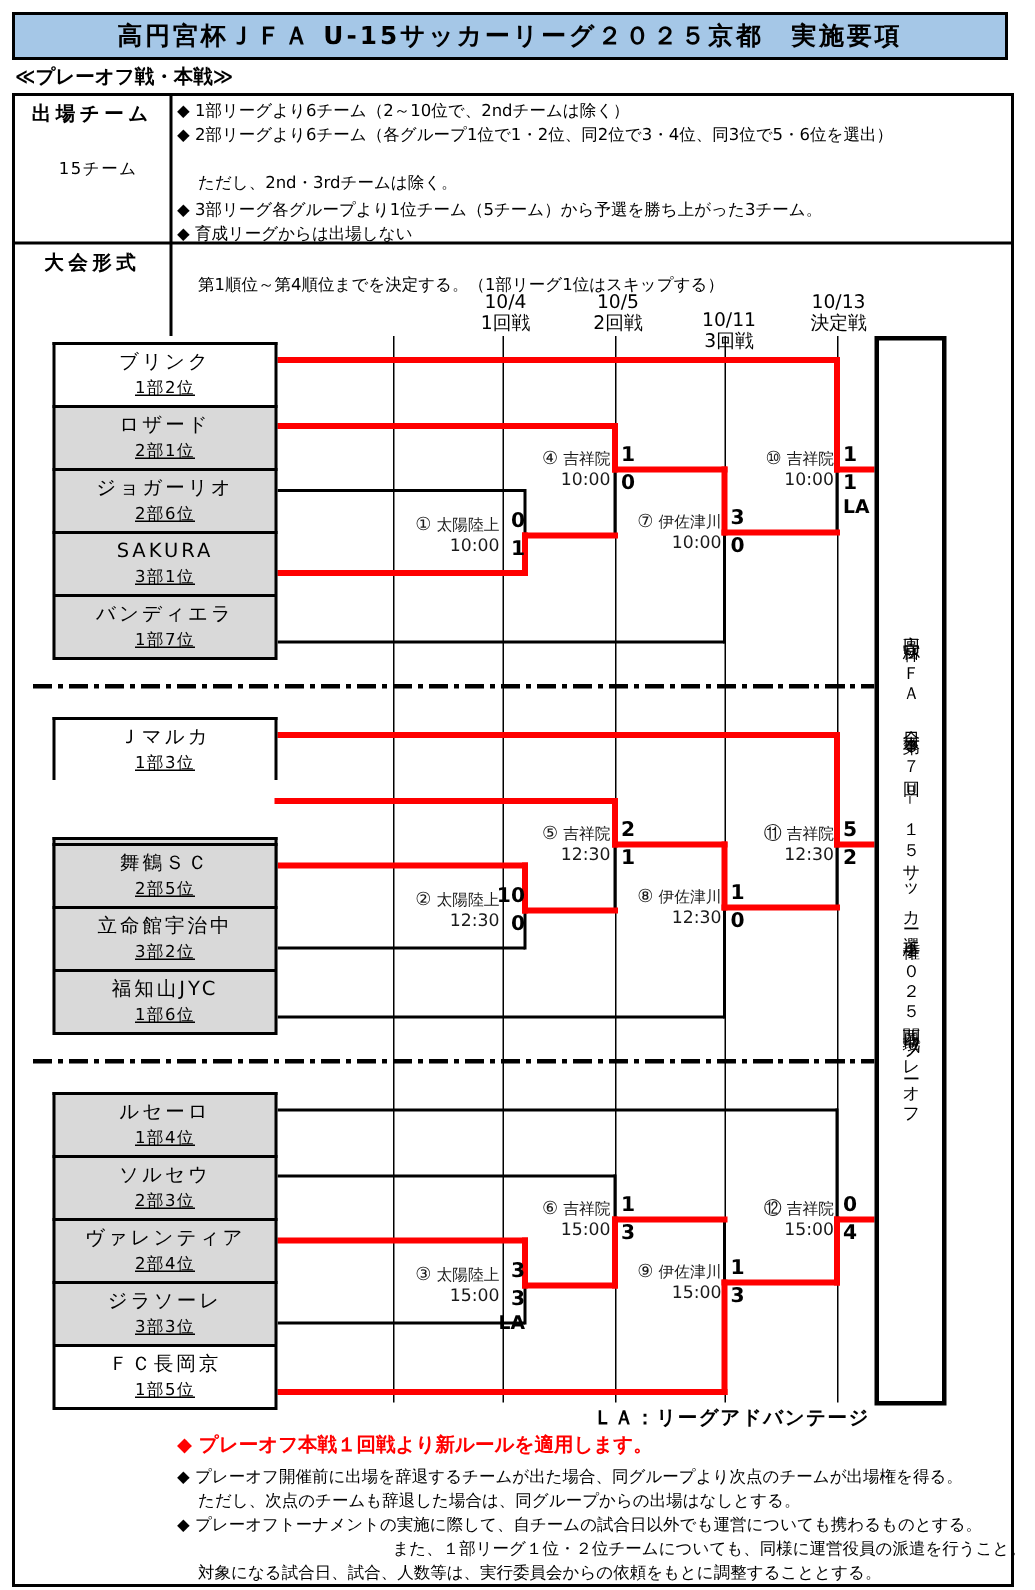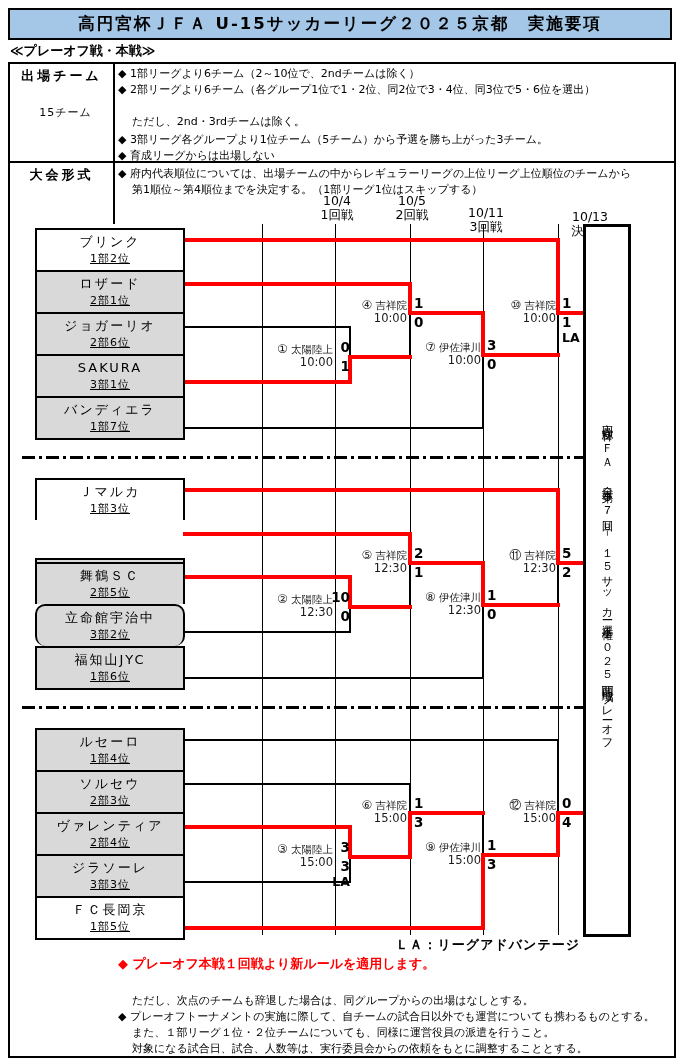--- a/index.html
+++ b/index.html
@@ -56,59 +56,59 @@
   <div class="abs cell-label" style="top:67px;">出場チーム</div>
   <div class="abs cell-sub" style="top:105px;">15チーム</div>
 
   <div class="abs bullet-line" style="top:66px;">◆ 1部リーグより6チーム（2～10位で、2ndチームは除く）</div>
   <div class="abs bullet-line" style="top:82px;">◆ 2部リーグより6チーム（各グループ1位で1・2位、同2位で3・4位、同3位で5・6位を選出）</div>
   <div class="abs bullet-line indent" style="top:114px;">ただし、2nd・3rdチームは除く。</div>
   <div class="abs bullet-line" style="top:132px;">◆ 3部リーグ各グループより1位チーム（5チーム）から予選を勝ち上がった3チーム。</div>
   <div class="abs bullet-line" style="top:148px;">◆ 育成リーグからは出場しない</div>
 
   <div class="abs cell-label" style="top:166px;">大会形式</div>
-  <div class="abs bullet-line" style="top:166px;">◆ 府内代表順位については、出場チームの中からレギュラーリーグの上位リーグ上位順位のチームから</div>
   <div class="abs bullet-line indent" style="top:182px;">第1順位～第4順位までを決定する。（1部リーグ1位はスキップする）</div>
 
   <div class="abs round-header" style="left:302px;">
     <div>10/4</div>
     <div>1回戦</div>
   </div>
   <div class="abs round-header" style="left:377px;">
     <div>10/5</div>
     <div>2回戦</div>
   </div>
   <div class="abs round-header" style="left:451px;margin-top:12px;">
     <div>10/11</div>
     <div>3回戦</div>
   </div>
-  <div class="abs round-header" style="left:555px;margin-top:16px;">
+  <div class="abs round-header" style="left:524px;">
     <div>10/13</div>
     <div>決定戦</div>
   </div>
 
   <div class="abs colline" style="left:262px;"></div>
   <div class="abs colline" style="left:335px;"></div>
   <div class="abs colline" style="left:410px;"></div>
   <div class="abs colline" style="left:483px;"></div>
   <div class="abs colline" style="left:558px;"></div>
 
   <div class="abs group-divider" style="top:456px;"></div>
   <div class="abs group-divider" style="top:706px;"></div>
 
   <div class="abs side-panel">
     <span class="side-text">高円宮杯ＪＦＡ　全日本第３７回Ｕ－１５サッカー選手権２０２５関西地域プレーオフ</span>
   </div>
 
   <div class="abs la-note">ＬＡ：リーグアドバンテージ</div>
 
   <div class="abs footer-line footer-red" style="top:956px;">◆ プレーオフ本戦１回戦より新ルールを適用します。</div>
+  <div class="abs footer-line" style="top:977px;">◆ プレーオフ開催前に出場を辞退するチームが出た場合、同グループより次点のチームが出場権を得る。</div>
   <div class="abs footer-line indent" style="top:993px;">ただし、次点のチームも辞退した場合は、同グループからの出場はなしとする。</div>
   <div class="abs footer-line" style="top:1009px;">◆ プレーオフトーナメントの実施に際して、自チームの試合日以外でも運営についても携わるものとする。</div>
-  <div class="abs footer-line indent" style="top:1025px;">また、１部リーグ１位・２位チームについても、同様に運営役員の派遣を行うこと。</div>
+  <div class="abs footer-line indent" style="top:1025px;text-align:right;">また、１部リーグ１位・２位チームについても、同様に運営役員の派遣を行うこと。</div>
   <div class="abs footer-line indent" style="top:1041px;">対象になる試合日、試合、人数等は、実行委員会からの依頼をもとに調整することとする。</div>
 
   <div id="bracket">
       <div class="abs bline" style="left: 185px; top: 239px; width: 373px; height: 2px;"></div>
       <div class="abs bline" style="left: 185px; top: 283px; width: 225px; height: 2px;"></div>
       <div class="abs bline" style="left: 185px; top: 326px; width: 165px; height: 2px;"></div>
       <div class="abs bline" style="left: 185px; top: 381px; width: 165px; height: 2px;"></div>
       <div class="abs bline" style="left: 185px; top: 427px; width: 298px; height: 2px;"></div>
       <div class="abs bline" style="left: 350px; top: 356px; width: 60px; height: 2px;"></div>
       <div class="abs bline" style="left: 410px; top: 312px; width: 73px; height: 2px;"></div>
@@ -203,21 +203,21 @@
         <div class="team-rank">1部3位</div>
       </div>
       <div class="abs team-box gray" style="left: 35px; top: 520px; margin-top: 38px;">
         <div class="team-name">アンフィニ</div>
         <div class="team-rank">2部2位</div>
       </div>
       <div class="abs team-box gray" style="left: 35px; top: 562px;">
         <div class="team-name">舞鶴ＳＣ</div>
         <div class="team-rank">2部5位</div>
       </div>
-      <div class="abs team-box gray" style="left: 35px; top: 604px; border-radius: 10px;">
+      <div class="abs team-box gray" style="left: 35px; top: 604px;">
         <div class="team-name">立命館宇治中</div>
         <div class="team-rank">3部2位</div>
       </div>
       <div class="abs team-box gray last" style="left: 35px; top: 646px;">
         <div class="team-name">福知山JYC</div>
         <div class="team-rank">1部6位</div>
       </div>
       <div class="abs match-label" style="left: 237px; top: 593px; width: 96px;">
         <div><span class="match-no">②</span>  太陽陸上</div>
         <div class="match-time">12:30</div>

